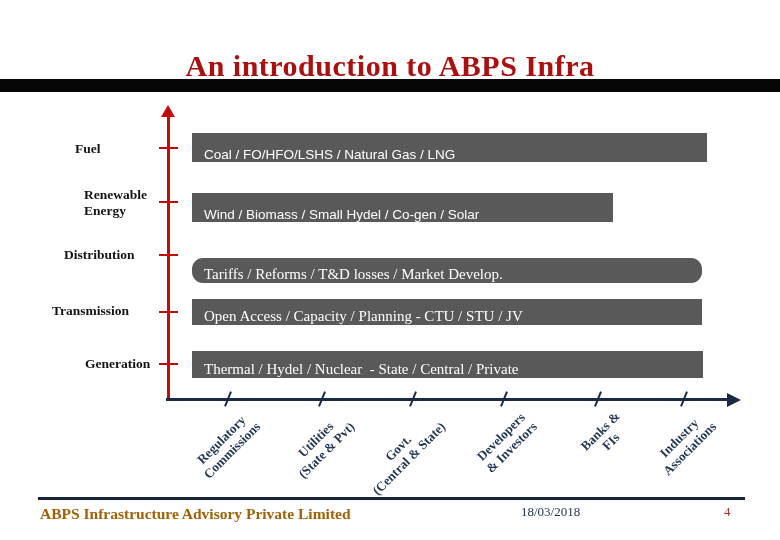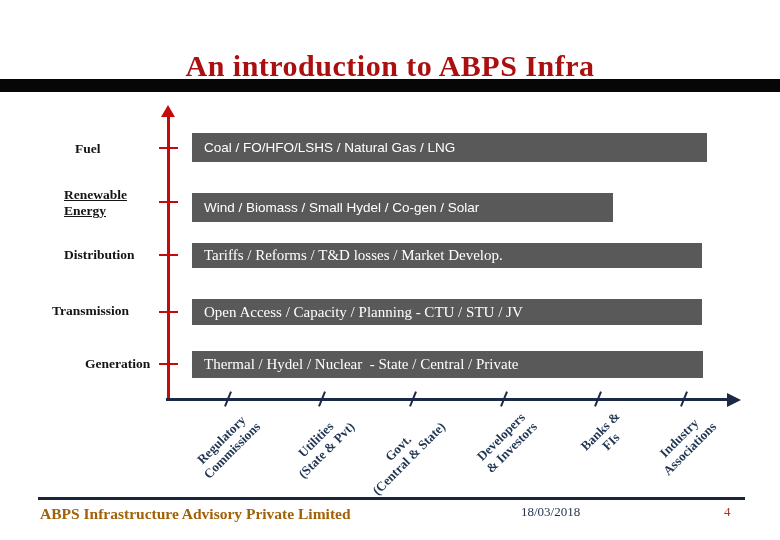--- a/index.html
+++ b/index.html
@@ -26,21 +26,21 @@
   }
   .row-tick { position:absolute; left:159px; width:19px; height:2px; background:#C40A0A; }
 
   
   .row-label {
     position:absolute; font-size:13.5px; font-weight:bold; color:#141414;
     line-height:1.18; white-space:pre-line;
   }
   .bar {
     position:absolute; left:192px; background:#595959; color:#ffffff;
-    display:flex; align-items:center; box-sizing:border-box; padding-left:12px;
+    display:flex; align-items:flex-end; box-sizing:border-box; padding-left:12px;
   }
   .bar span { white-space:pre; }
   .bar-sans { font-family:"Liberation Sans", sans-serif; font-size:13.5px; }
   .bar-serif { font-family:"Liberation Serif", serif; font-size:15px; }
 
   
   .h-axis { position:absolute; left:166px; top:398px; width:562px; height:3px; background:#1B2A44; }
   .h-axis-arrow {
     position:absolute; left:727px; top:392.5px; width:0; height:0;
     border-top:7px solid transparent; border-bottom:7px solid transparent;
@@ -74,33 +74,33 @@
 
   <div class="v-axis"></div>
   <div class="v-axis-arrow"></div>
   <div class="row-tick" style="top:147px;"></div>
   <div class="row-tick" style="top:201px;"></div>
   <div class="row-tick" style="top:254px;"></div>
   <div class="row-tick" style="top:311px;"></div>
   <div class="row-tick" style="top:363px;"></div>
 
   <div class="row-label" style="left:75px; top:141px;">Fuel</div>
-  <div class="row-label" style="left:64px; top:187px;text-decoration:underline;">Renewable
+  <div class="row-label" style="left:84px; top:187px;">Renewable
 Energy</div>
   <div class="row-label" style="left:64px; top:247px;text-align:center;">Distribution</div>
   <div class="row-label" style="left:52px; top:303px;">Transmission</div>
   <div class="row-label" style="left:85px; top:356px;">Generation</div>
 
   <div class="bar bar-sans" style="top:133px; height:29px; width:515px;">
     <span>Coal / FO/HFO/LSHS / Natural Gas / LNG</span>
   </div>
   <div class="bar bar-sans" style="top:193px; height:29px; width:421px;">
     <span>Wind / Biomass / Small Hydel / Co-gen / Solar</span>
   </div>
-  <div class="bar bar-serif" style="top:243px; height:25px; width:510px;">
+  <div class="bar bar-serif" style="top:258px; height:25px; width:510px;border-radius:11px;">
     <span>Tariffs / Reforms / T&amp;D losses / Market Develop.</span>
   </div>
   <div class="bar bar-serif" style="top:299px; height:26px; width:510px;">
     <span>Open Access / Capacity / Planning - CTU / STU / JV</span>
   </div>
   <div class="bar bar-serif" style="top:351px; height:27px; width:511px;">
     <span>Thermal / Hydel / Nuclear  - State / Central / Private</span>
   </div>
 
   <div class="h-axis"></div>

